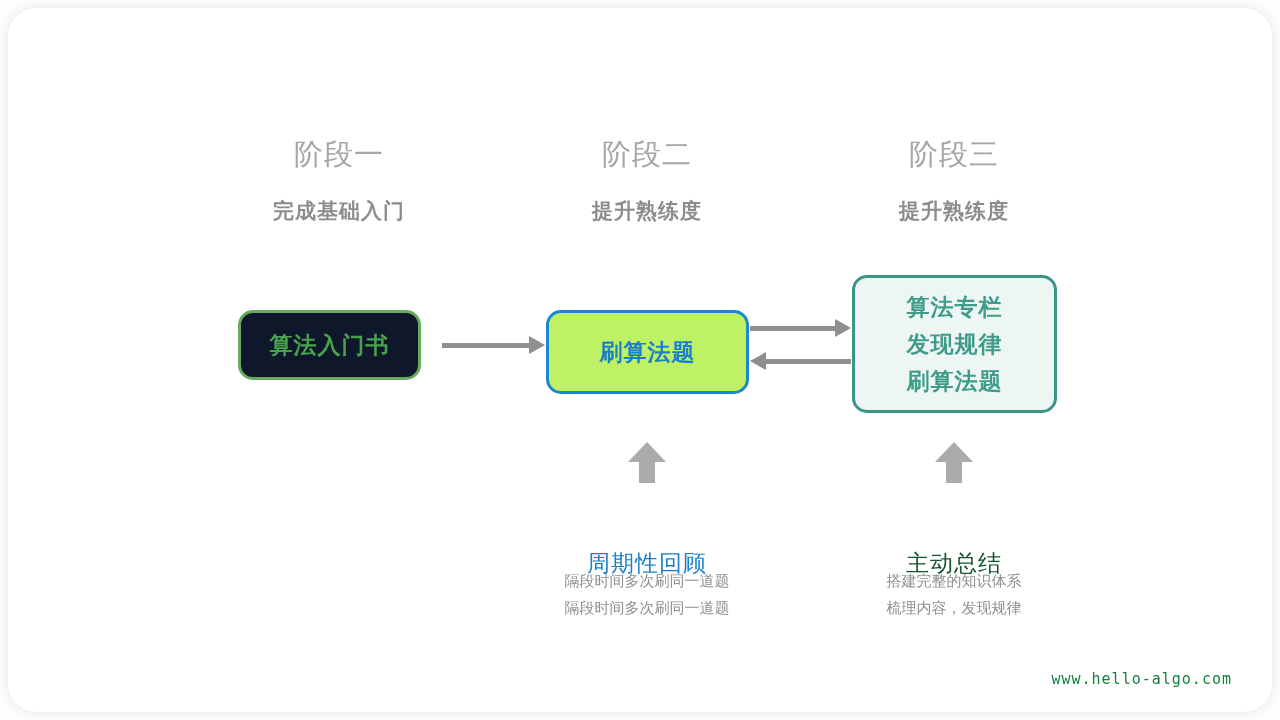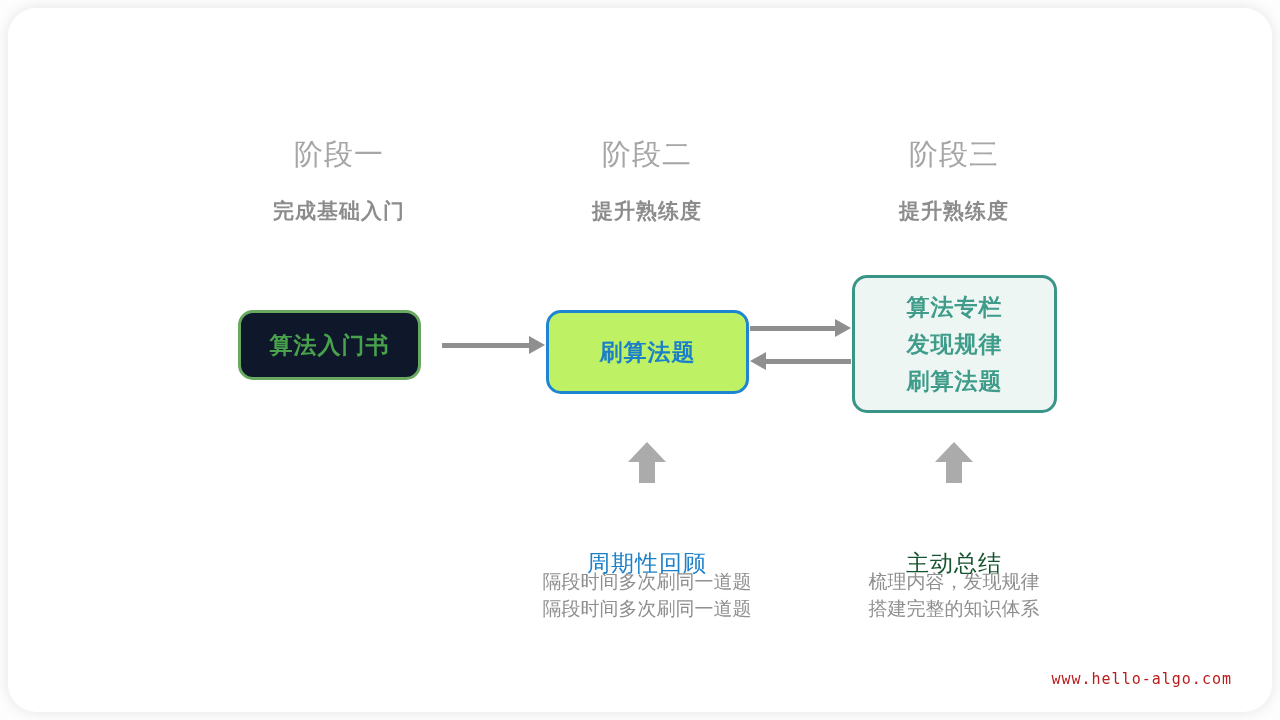--- a/index.html
+++ b/index.html
@@ -74,29 +74,29 @@
 
   
   .callout-title {
     position: absolute; top: 540px; width: 300px; text-align: center;
     font-size: 23px; font-weight: normal; letter-spacing: 1px;
   }
   .callout-title.blue { color: #1b80c9; }
   .callout-title.teal { color: #14532d; }
   .callout-desc {
     position: absolute; top: 560px; width: 340px; text-align: center;
-    font-size: 19px; line-height: 27px; color: #8f8f8f;
+    font-size: 15px; line-height: 27px; color: #8f8f8f;
   }
   .callout-desc .desc-line { display: block; }
 
   
   .watermark {
     position: absolute; right: 40px; bottom: 24px;
     font-family: "DejaVu Sans Mono", "Liberation Mono", monospace;
-    font-size: 15px; color: #b91c1c; letter-spacing: 1px;
+    font-size: 15px; color: #15803d; letter-spacing: 1px;
   }
 </style>
 </head>
 <body>
 
 <div class="canvas">
   <div class="card">
 
     <div class="stage" style="left:211px">
       <div class="stage-num">阶段一</div>
@@ -146,20 +146,20 @@
     </div>
 
     <div class="callout-title blue" style="left:489px">周期性回顾</div>
     <div class="callout-desc" style="left:469px">
       <span class="desc-line">隔段时间多次刷同一道题</span>
       <span class="desc-line">隔段时间多次刷同一道题</span>
     </div>
 
     <div class="callout-title teal" style="left:796px">主动总结</div>
     <div class="callout-desc" style="left:776px">
+      <span class="desc-line">搭建完整的知识体系</span>
       <span class="desc-line">梳理内容，发现规律</span>
-      <span class="desc-line">搭建完整的知识体系</span>
     </div>
 
     <div class="watermark">www.hello-algo.com</div>
 
   </div>
 </div>
 
 </body></html>

